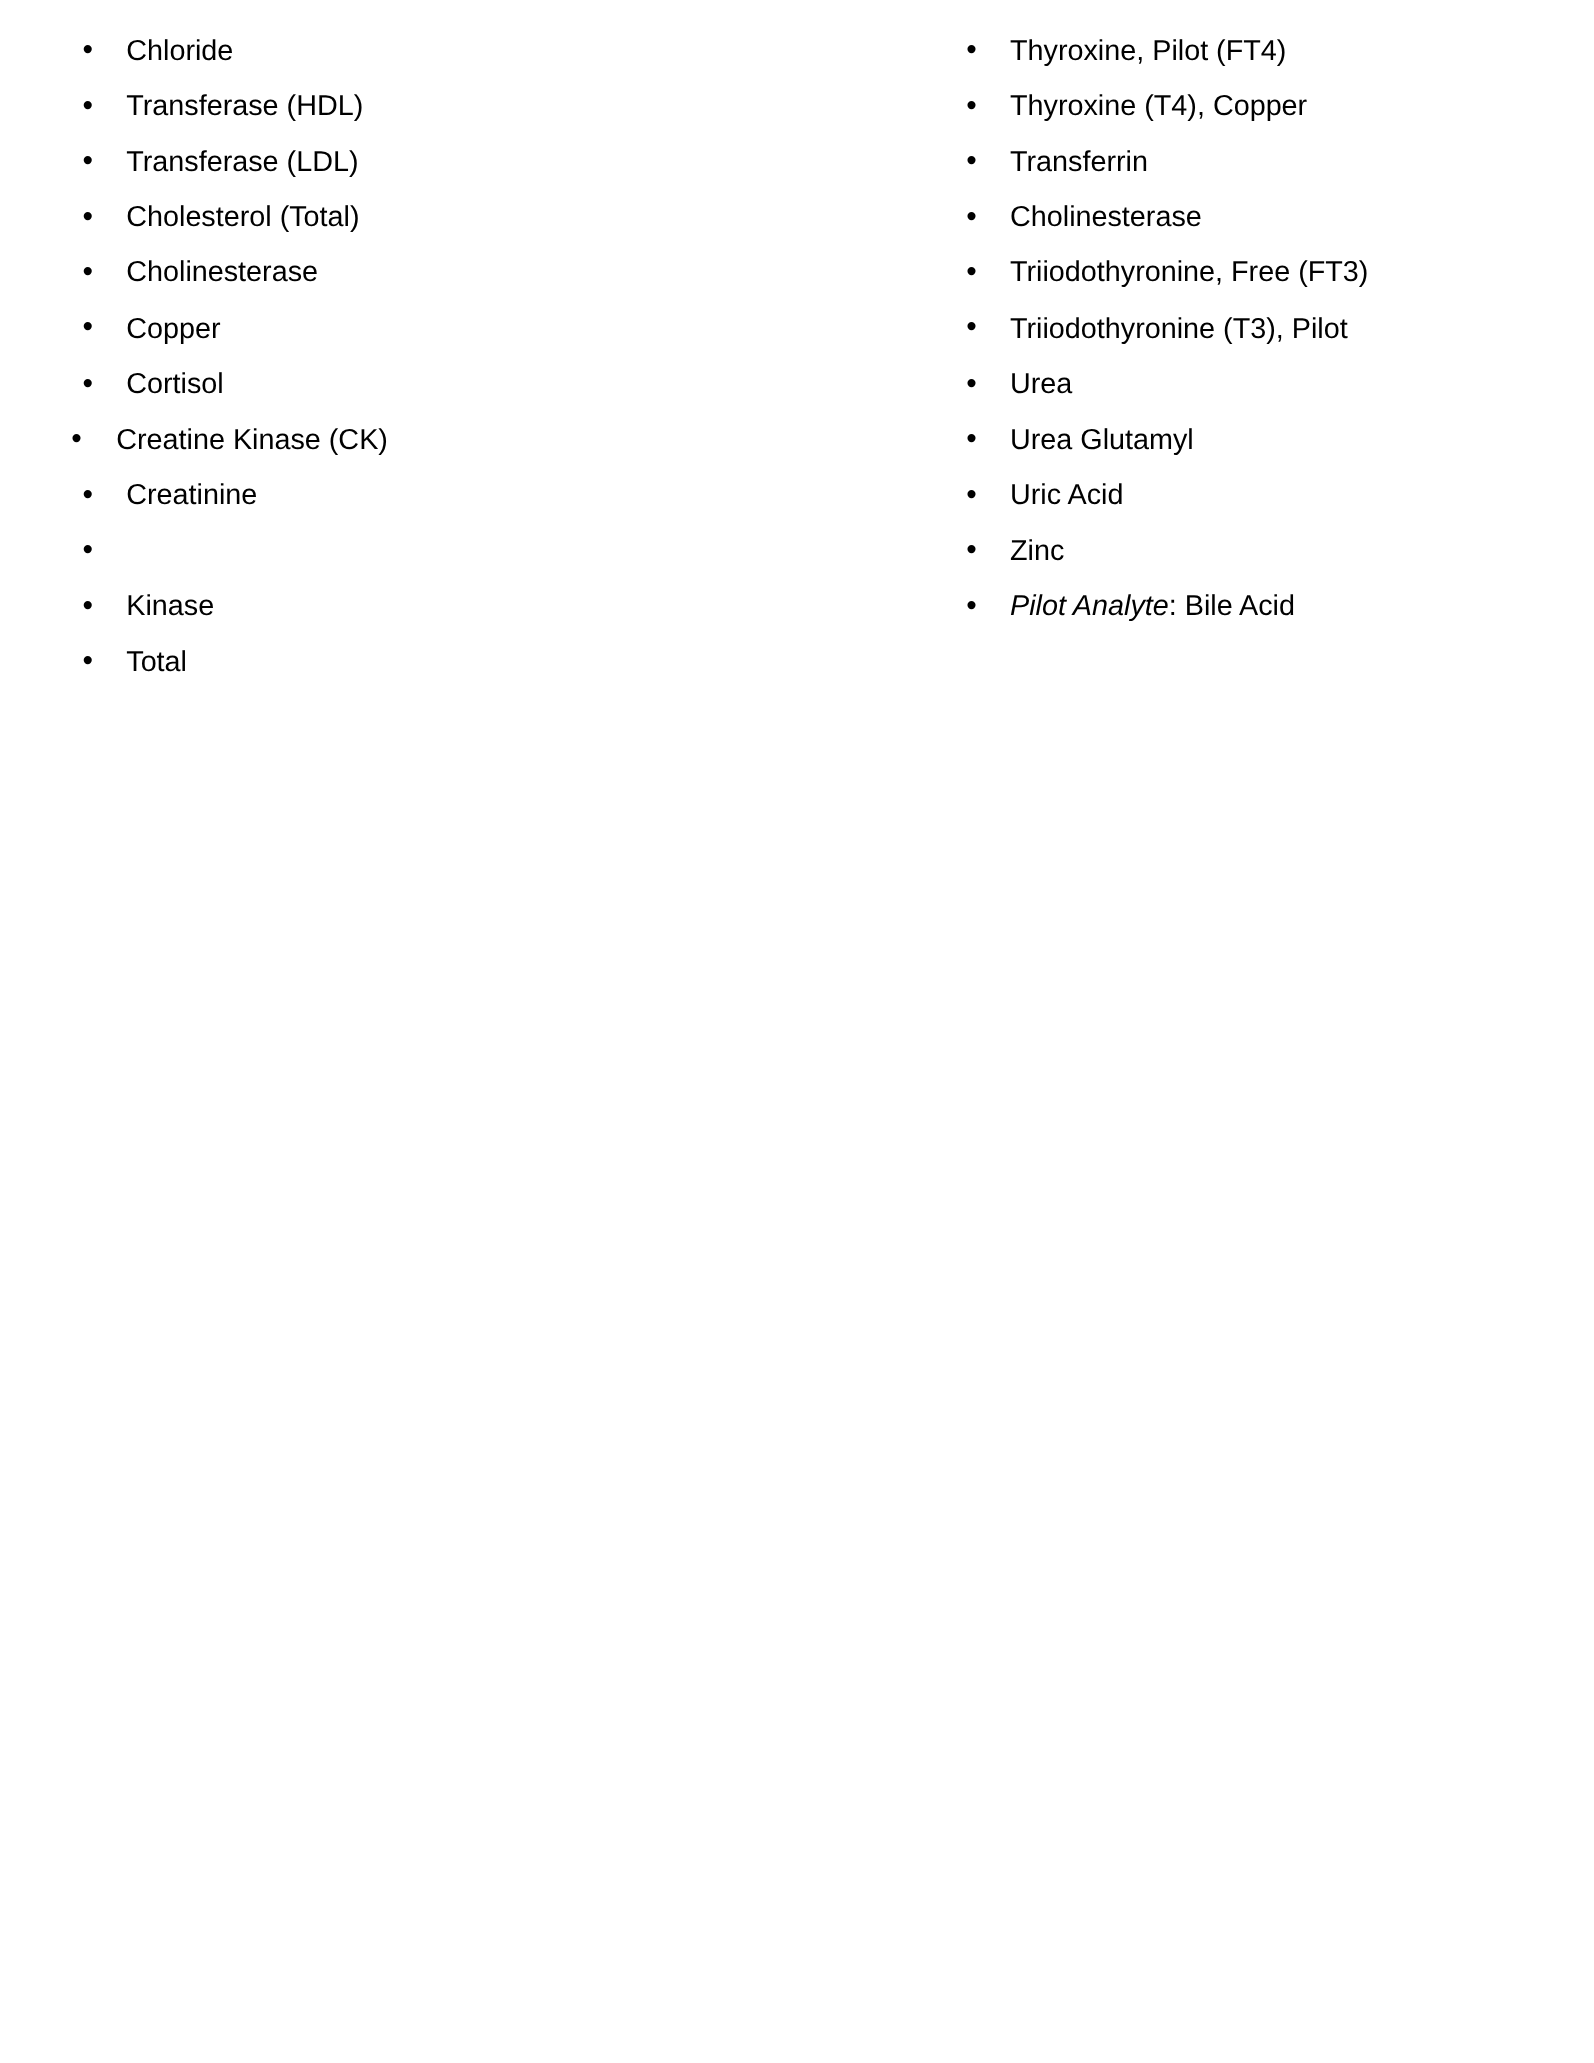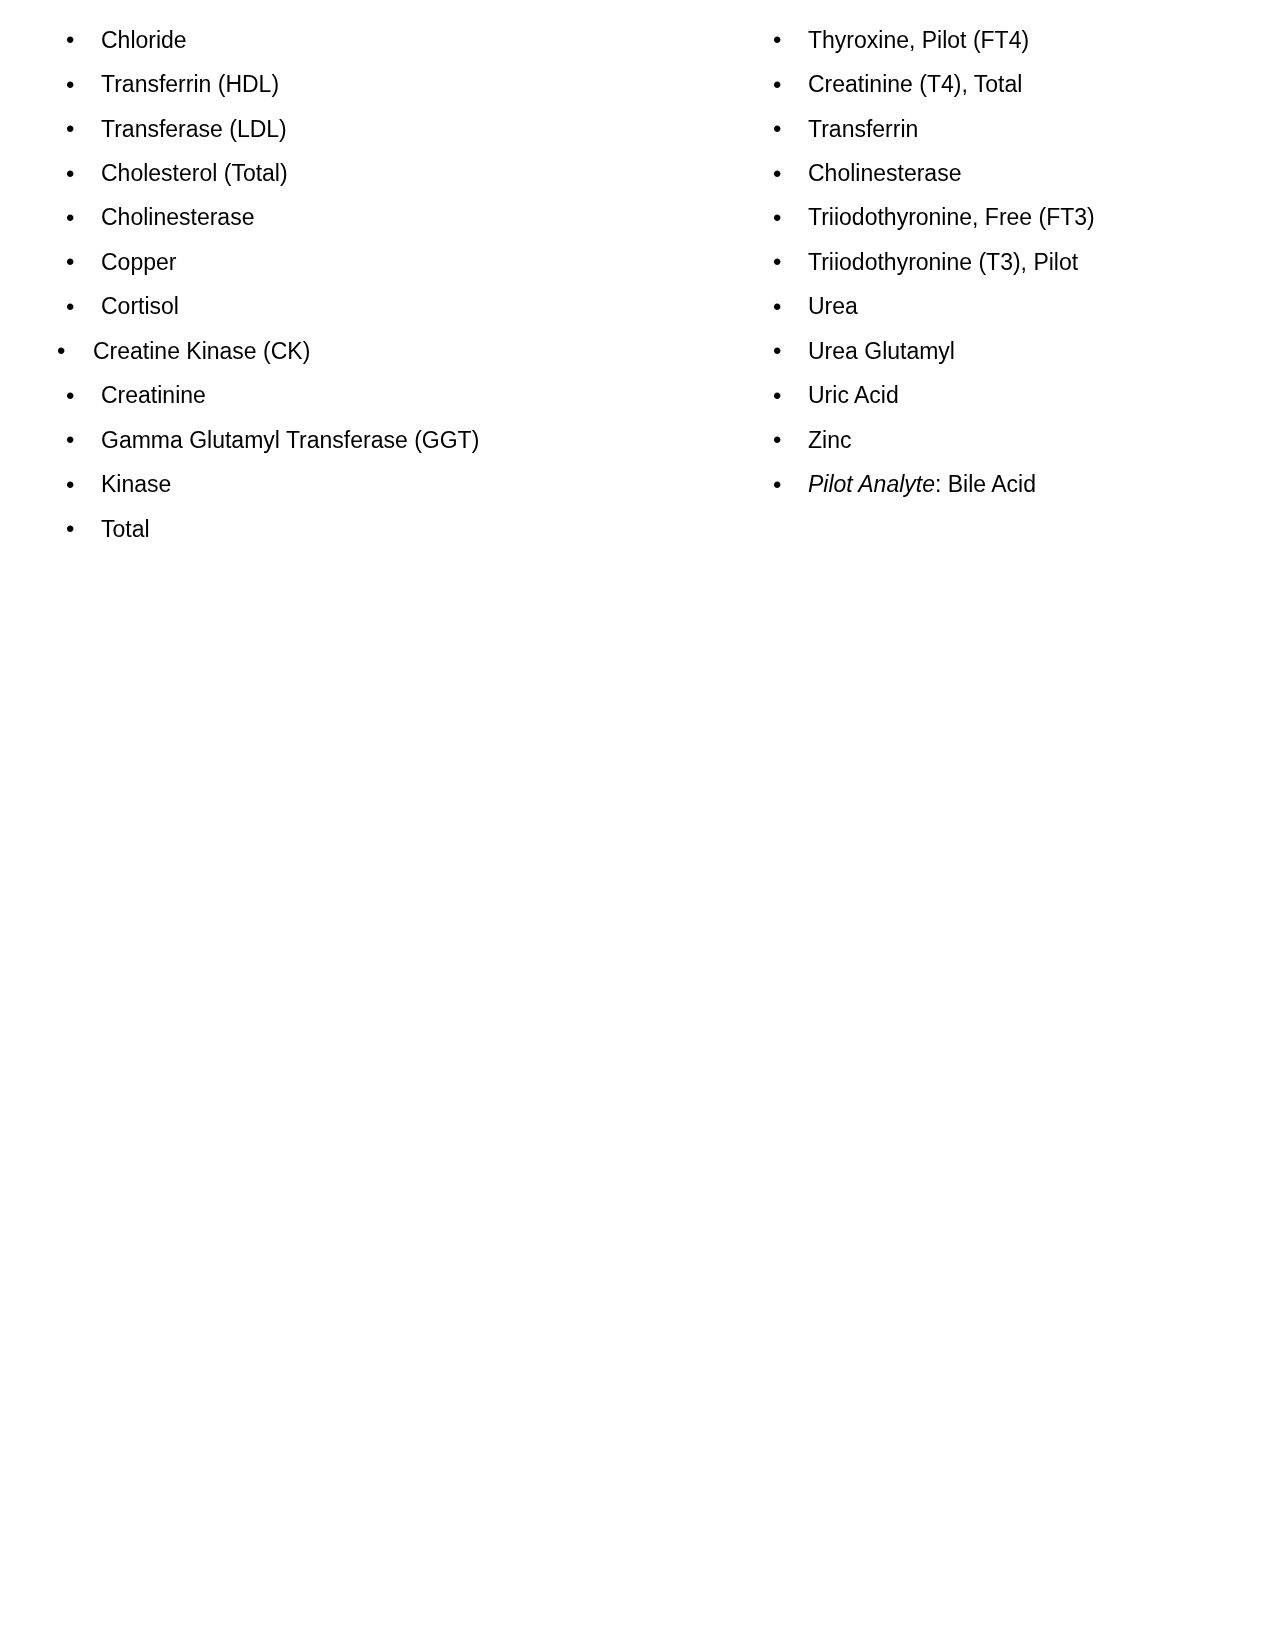--- a/index.html
+++ b/index.html
@@ -52,21 +52,21 @@
 
 <div class="page">
 
   <ul class="analyte-list left-col">
     <li>
       <span class="bullet">•</span>
       <span>Chloride</span>
     </li>
     <li>
       <span class="bullet">•</span>
-      <span>Transferrin (HDL)</span>
+      <span>Transferase (HDL)</span>
     </li>
     <li>
       <span class="bullet">•</span>
       <span>Transferase (LDL)</span>
     </li>
     <li>
       <span class="bullet">•</span>
       <span>Cholesterol (Total)</span>
     </li>
     <li>
@@ -84,40 +84,39 @@
     <li class="outdented">
       <span class="bullet">•</span>
       <span>Creatine Kinase (CK)</span>
     </li>
     <li>
       <span class="bullet">•</span>
       <span>Creatinine</span>
     </li>
     <li>
       <span class="bullet">•</span>
-      <span>Gamma Glutamyl Transferase (GGT)</span>
     </li>
     <li>
       <span class="bullet">•</span>
       <span>Kinase</span>
     </li>
     <li>
       <span class="bullet">•</span>
       <span>Total</span>
     </li>
   </ul>
 
   <ul class="analyte-list right-col">
     <li>
       <span class="bullet">•</span>
       <span>Thyroxine, Pilot (FT4)</span>
     </li>
     <li>
       <span class="bullet">•</span>
-      <span>Creatinine (T4), Total</span>
+      <span>Thyroxine (T4), Copper</span>
     </li>
     <li>
       <span class="bullet">•</span>
       <span>Transferrin</span>
     </li>
     <li>
       <span class="bullet">•</span>
       <span>Cholinesterase</span>
     </li>
     <li>

